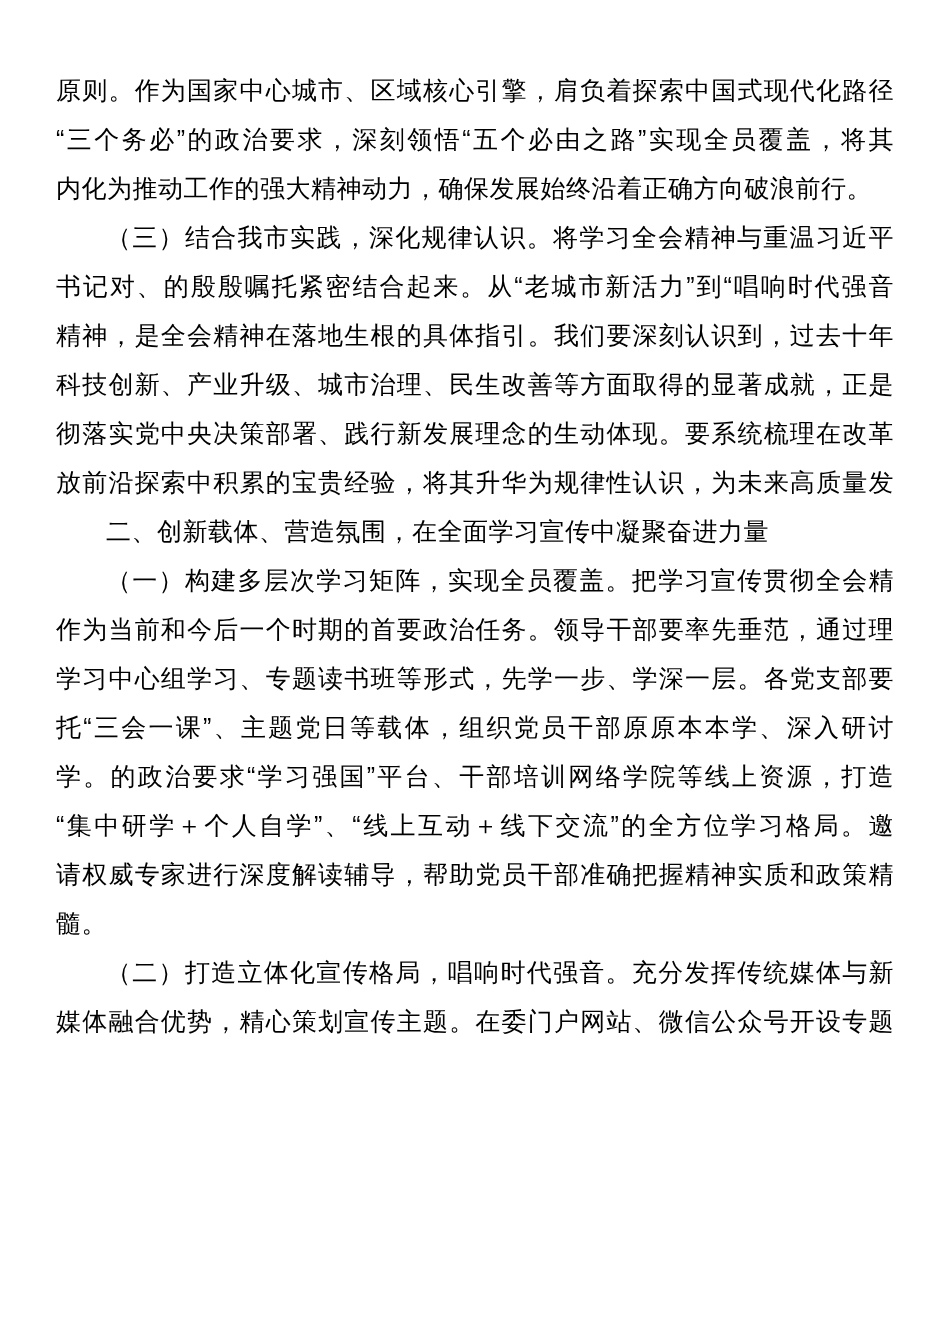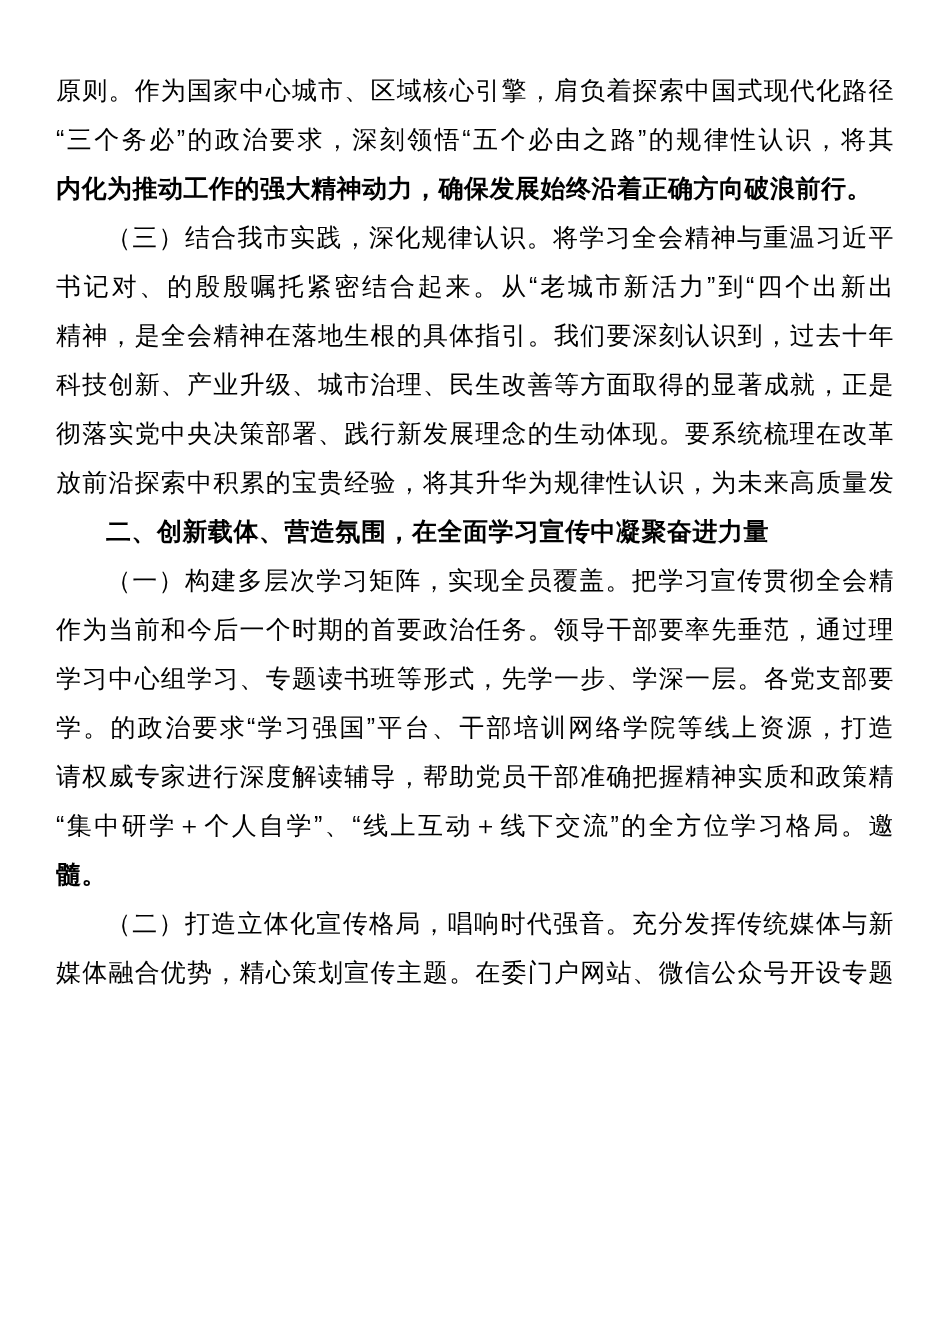--- a/index.html
+++ b/index.html
@@ -25,45 +25,45 @@
     font-size: 25px;
     line-height: 49px;
     height: 49px;
     overflow: hidden;
     text-align: justify;
     text-align-last: justify;
     letter-spacing: 0.5px;
   }
   .line.no-fill {
     text-align-last: left;
-    font-weight: bold;
   }
   .line.indent {
     padding-left: 50px;
   }
   .line.heading {
-    font-weight: bold;
+    font-weight: normal;
   }
 </style>
 </head>
 <body>
 
 <div class="page" style="background: rgb(255, 255, 255); color: rgb(0, 0, 0);">
     <div class="line">原则。作为国家中心城市、区域核心引擎，肩负着探索中国式现代化路径的</div>
-    <div class="line">“三个务必”的政治要求，深刻领悟“五个必由之路”的规律性认识，将其</div>
+    <div class="line">“三个务必”的政治要求，深刻领悟“五个必由之路”实现全员覆盖，将其</div>
     <div class="line no-fill">内化为推动工作的强大精神动力，确保发展始终沿着正确方向破浪前行。</div>
     <div class="line indent">（三）结合我市实践，深化规律认识。将学习全会精神与重温习近平总</div>
-    <div class="line">书记对、的殷殷嘱托紧密结合起来。从“老城市新活力”到“四个出新出</div>
+    <div class="line">书记对、的殷殷嘱托紧密结合起来。从“老城市新活力”到“唱响时代强音</div>
     <div class="line">精神，是全会精神在落地生根的具体指引。我们要深刻认识到，过去十年在</div>
     <div class="line">科技创新、产业升级、城市治理、民生改善等方面取得的显著成就，正是贯</div>
     <div class="line">彻落实党中央决策部署、践行新发展理念的生动体现。要系统梳理在改革开</div>
     <div class="line">放前沿探索中积累的宝贵经验，将其升华为规律性认识，为未来高质量发展</div>
     <div class="line heading indent no-fill">二、创新载体、营造氛围，在全面学习宣传中凝聚奋进力量</div>
     <div class="line indent">（一）构建多层次学习矩阵，实现全员覆盖。把学习宣传贯彻全会精神</div>
     <div class="line">作为当前和今后一个时期的首要政治任务。领导干部要率先垂范，通过理论</div>
     <div class="line">学习中心组学习、专题读书班等形式，先学一步、学深一层。各党支部要依</div>
+    <div class="line">托“三会一课”、主题党日等载体，组织党员干部原原本本学、深入研讨</div>
     <div class="line">学。的政治要求“学习强国”平台、干部培训网络学院等线上资源，打造</div>
+    <div class="line">“集中研学＋个人自学”、“线上互动＋线下交流”的全方位学习格局。邀</div>
     <div class="line">请权威专家进行深度解读辅导，帮助党员干部准确把握精神实质和政策精</div>
-    <div class="line">“集中研学＋个人自学”、“线上互动＋线下交流”的全方位学习格局。邀</div>
     <div class="line no-fill">髓。</div>
     <div class="line indent">（二）打造立体化宣传格局，唱响时代强音。充分发挥传统媒体与新兴</div>
     <div class="line">媒体融合优势，精心策划宣传主题。在委门户网站、微信公众号开设专题专</div>
   </div>
 
 </body></html>

